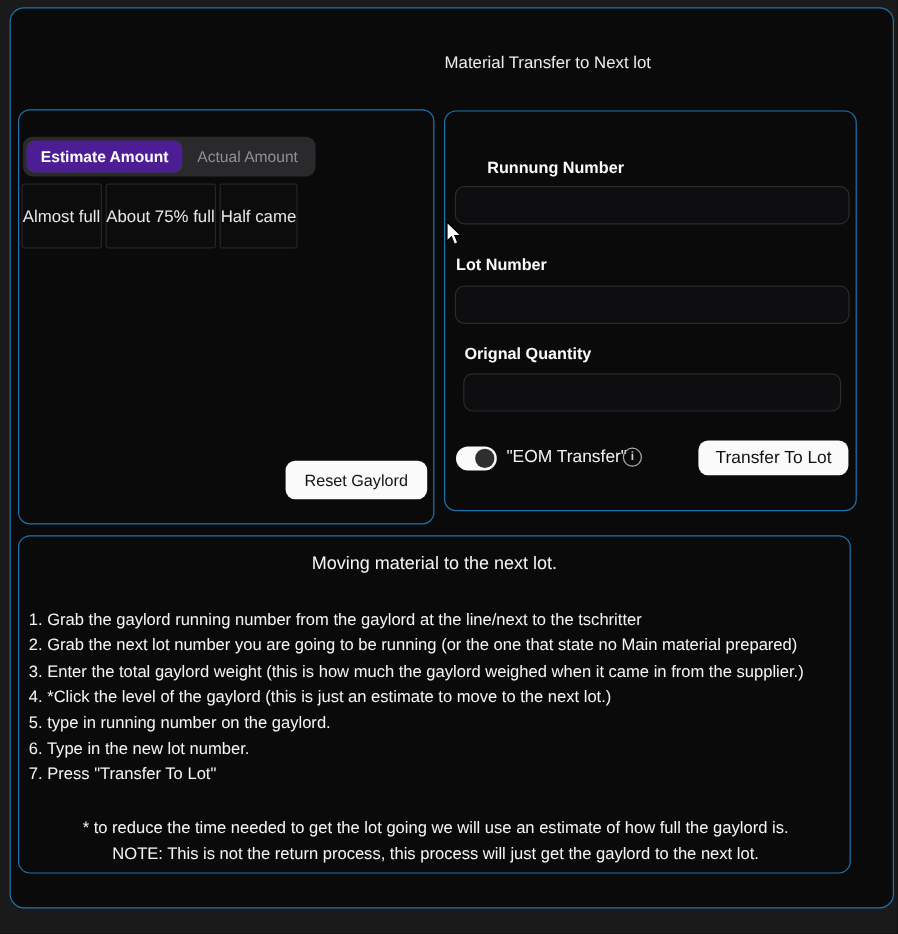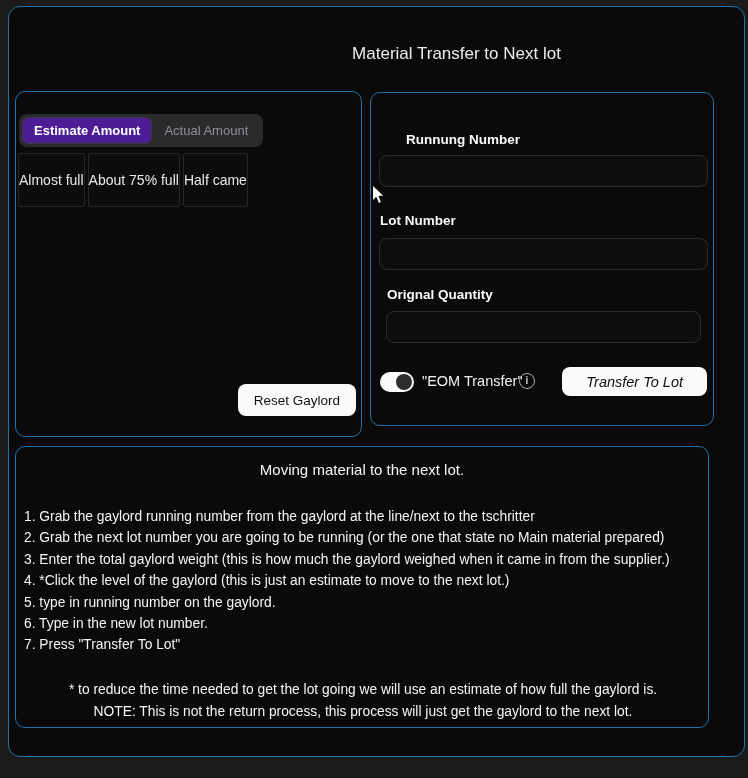--- a/index.html
+++ b/index.html
@@ -20,21 +20,21 @@
     width: 737px; height: 751px;
     background: #0a0a0a;
     border: 1px solid var(--accent);
     border-radius: 12px;
   }
 
   .app-title {
     position: absolute;
     top: 37px; left: 160px; right: 0;
     text-align: center;
-    font-size: 17px;
+    font-size: 14px;
     color: #ececec;
   }
 
   .panel {
     position: absolute;
     background: #0a0a0a;
     border: 1px solid var(--accent);
     border-radius: 10px;
   }
   #left-panel   { left: 6px;   top: 84px;  width: 347px; height: 346px; }
@@ -146,24 +146,23 @@
     border: 1.5px solid #ababab;
     border-radius: 50%;
     color: #cfcfcf;
     font-size: 10px;
     line-height: 13px;
     text-align: center;
     font-weight: bold;
   }
   .transfer-btn {
     position: absolute; right: 6px; top: 274px;
-    height: 29px; padding: 0 24px;
+    height: 29px; padding: 0 14px;
     border-radius: 8px;
     font-size: 14.5px;
-    font-style: italic;
   }
 
   
   .instr-heading {
     position: absolute; top: 14px; left: 0; right: 0;
     text-align: center;
     font-size: 15px;
     color: #f5f5f5;
   }
   .steps {

